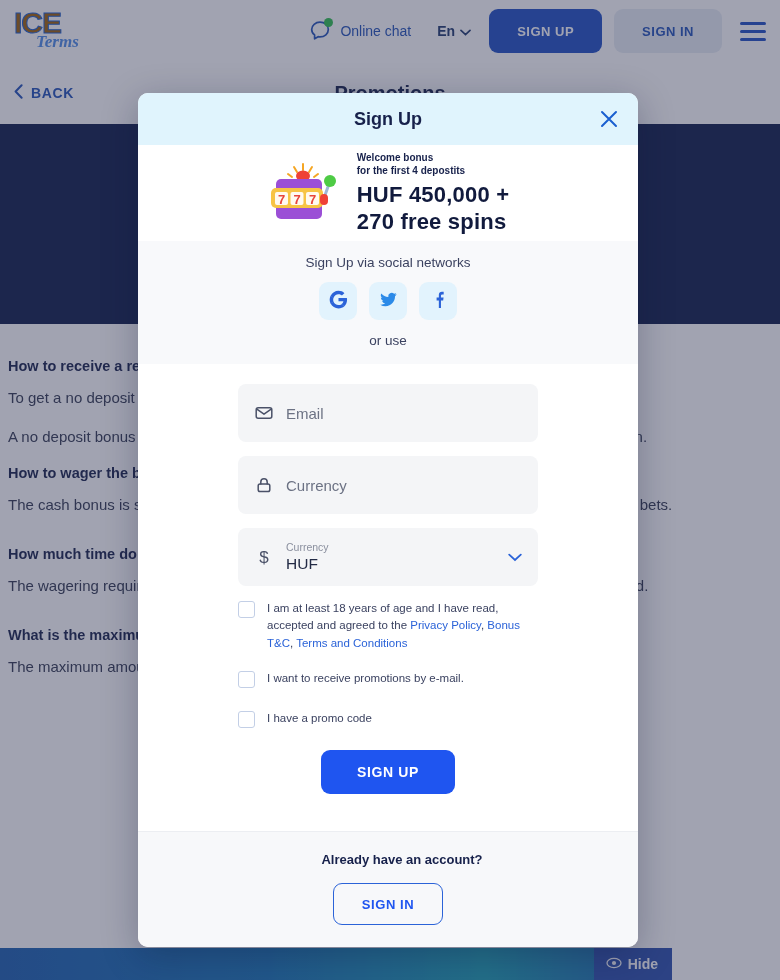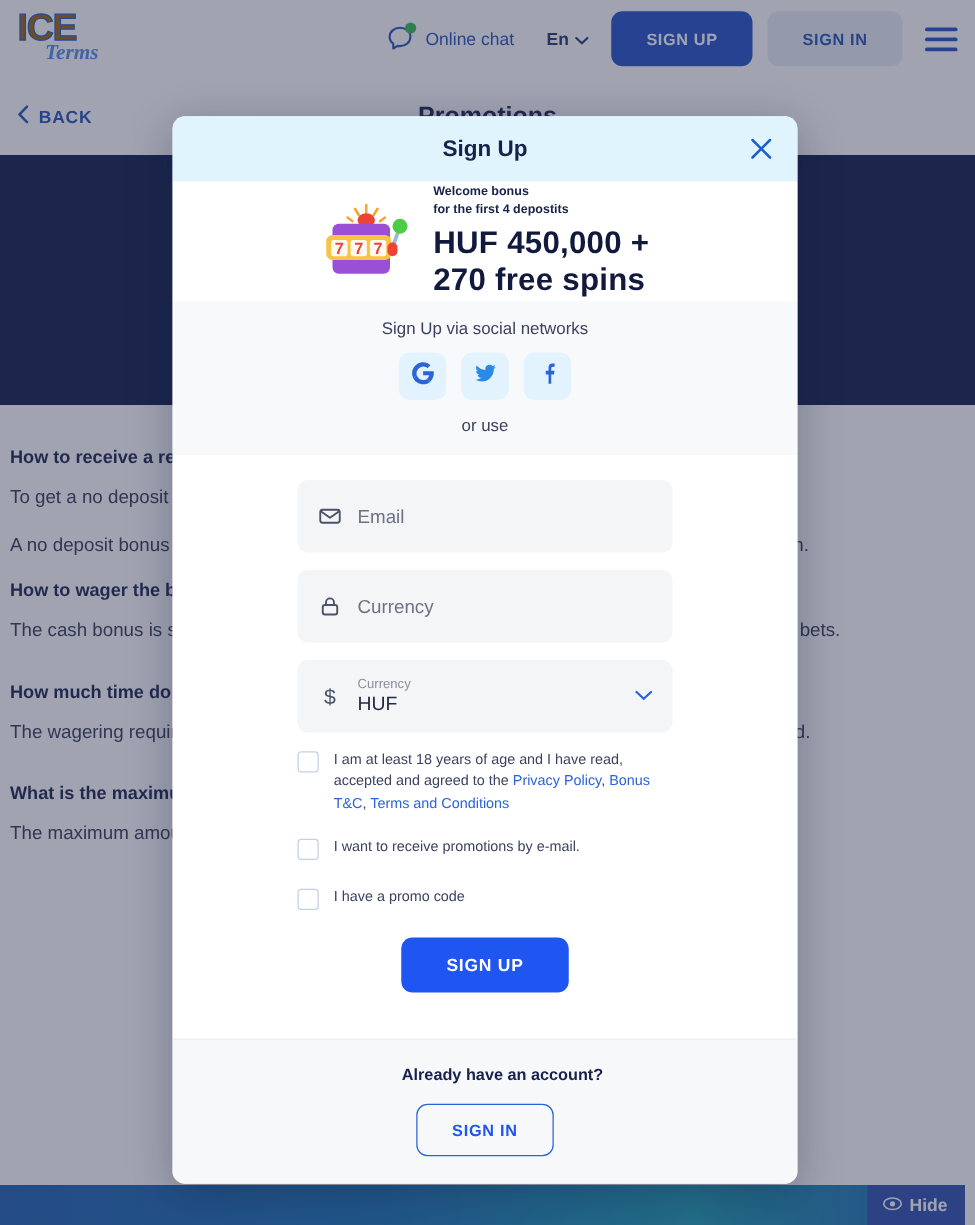--- a/index.html
+++ b/index.html
@@ -94,21 +94,21 @@
 
   .faq { position: absolute; top: 340px; left: 0; width: 780px; padding: 0 8px; }
   .faq h3 {
     font-size: 14.5px; font-weight: bold; color: #17214b;
     margin: 18px 0 14px 0;
   }
   .faq p { font-size: 15px; color: #333a52; line-height: 1.38; margin-bottom: 4px; }
   .faq p b { color: #17214b; }
 
   .bottom-bar {
-    position: absolute; left: 0; bottom: 0; width: 772px; height: 32px;
+    position: absolute; left: 0; bottom: 0; width: 672px; height: 32px;
     background: linear-gradient(90deg, #1c5fb0 0%, #1776b8 40%, #1a9fb4 72%, #1f62b0 100%);
     display: flex; align-items: center; justify-content: flex-end;
   }
   .hide-btn {
     display: flex; align-items: center; gap: 6px;
     background: #2b4fae; color: #ffffff; font-weight: bold; font-size: 14px;
     height: 32px; padding: 0 14px 0 12px; cursor: pointer;
   }
 
   
@@ -135,21 +135,21 @@
   }
 
   .bonus {
     height: 96px; background: #ffffff; display: flex; align-items: center;
     justify-content: center; gap: 18px; flex: 0 0 auto;
   }
   .slot { width: 72px; height: 62px; flex: 0 0 auto; }
   .bonus-text { }
   .bonus-line1 { font-size: 10px; font-weight: bold; color: #17214b; line-height: 1.32; }
   .bonus-amount {
-    font-size: 25px; font-weight: bold; color: #111a3d; line-height: 1.2;
+    font-size: 22px; font-weight: bold; color: #111a3d; line-height: 1.2;
     margin-top: 5px; letter-spacing: 0.2px;
   }
 
   .social {
     background: #f8f9fb; padding: 14px 0 16px 0; text-align: center;
     flex: 0 0 auto;
   }
   .social-title { font-size: 13.5px; color: #3b4260; margin-bottom: 12px; }
   .social-row { display: flex; justify-content: center; gap: 12px; }
   .social-btn {

